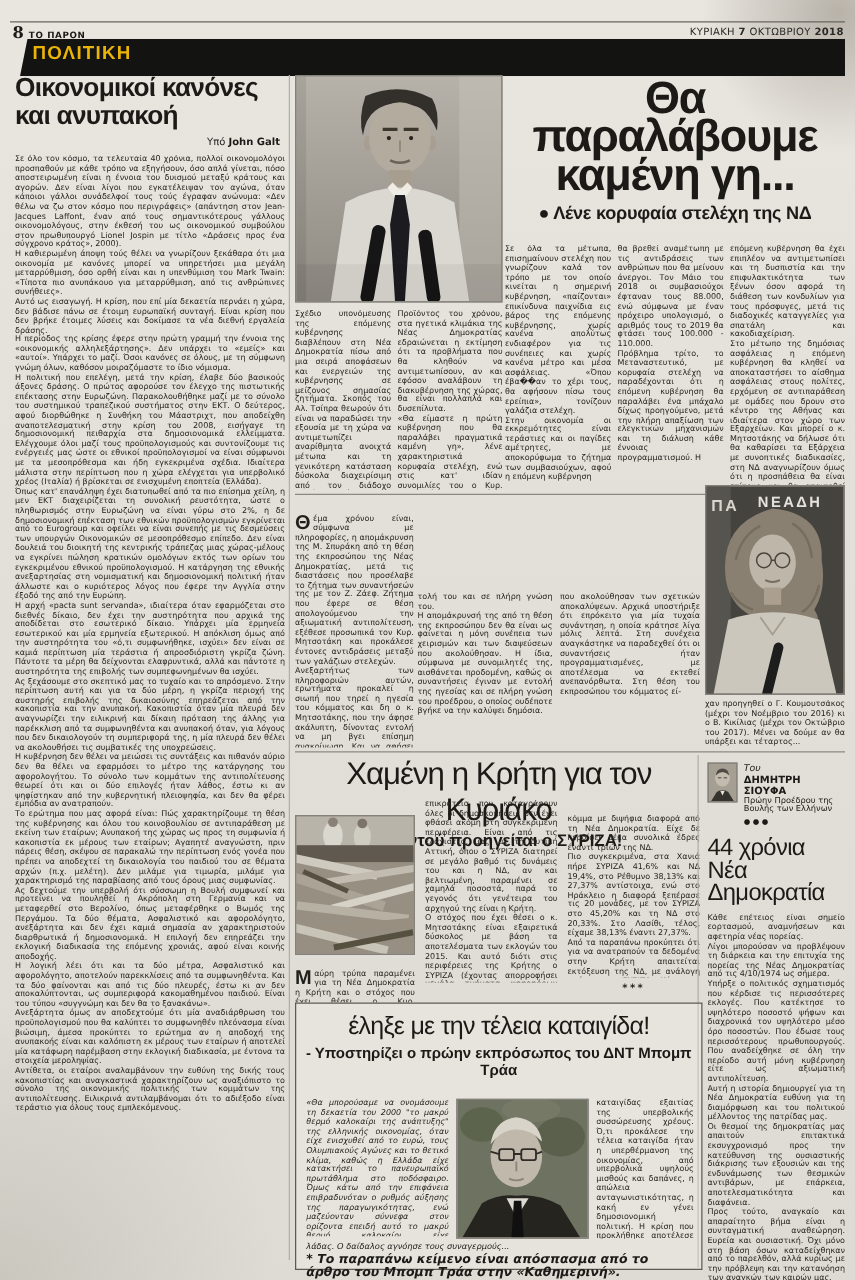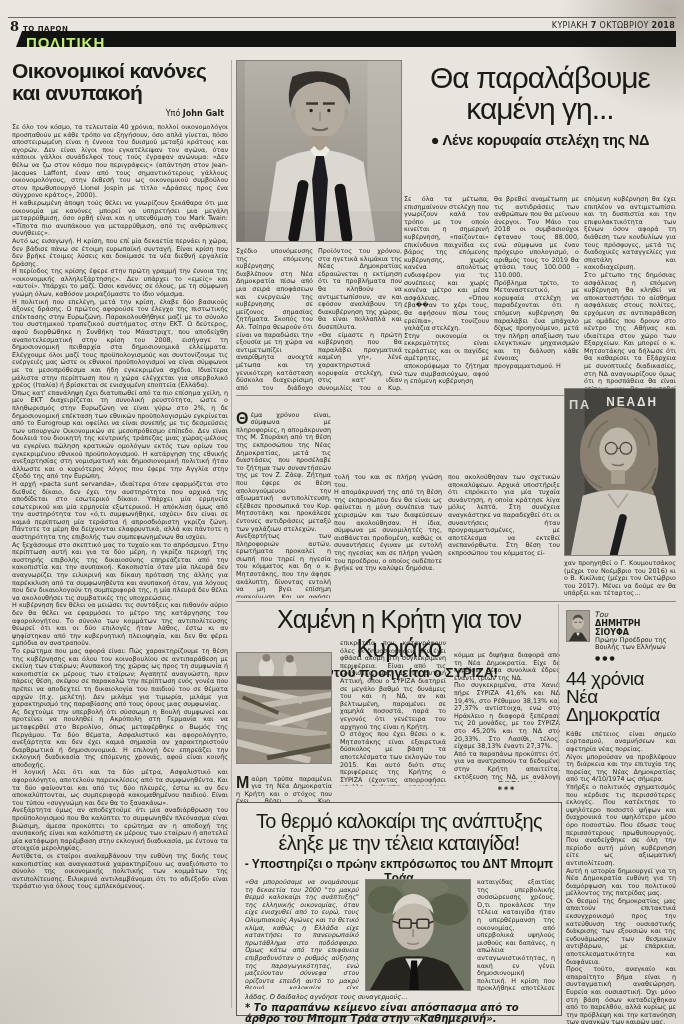--- a/index.html
+++ b/index.html
@@ -12,21 +12,21 @@
     font-family:"DejaVu Sans", sans-serif;color:#1b1a17;
   }
   .abs{position:absolute;}
   
   .topline{left:8px;top:17px;width:668px;height:1px;background:#6a6660;}
   .masthead{left:10px;top:19px;display:flex;align-items:baseline;gap:4px;}
   .pagenum{font-family:"DejaVu Serif",serif;font-size:13px;font-weight:bold;}
   .mastname{font-size:7px;font-weight:bold;letter-spacing:.5px;}
   .dateline{right:9px;top:21px;font-size:8px;letter-spacing:.3px;color:#2a2925;}
   .dateline b{font-weight:800;}
-  .banner{left:16px;top:31px;width:660px;height:16px;background:#131311;color:#bef264;
+  .banner{left:16px;top:31px;width:660px;height:30px;background:#131311;color:#eab308;
     font-family:"Liberation Sans",sans-serif;font-weight:800;font-size:15px;line-height:23px;
     padding-left:10px;letter-spacing:1px;box-sizing:border-box;
     clip-path:polygon(6px 0,100% 0,100% 100%,0 100%);}
   
   .tcol{font-size:6.4px;line-height:7.6px;text-align:justify;overflow:hidden;
     white-space:pre-line;color:#201f1b;}
   .ital{font-style:italic;}
   .dc{float:left;font-size:16px;line-height:13px;font-weight:800;padding-right:2px;
     font-family:"Liberation Sans",sans-serif;}
   .rule-h{background:#8d8981;height:1px;}
@@ -36,21 +36,21 @@
   
   .la{left:12px;top:60px;width:216px;height:948px;}
   .la-title{font-family:"Liberation Sans",sans-serif;font-weight:800;font-size:21px;
     line-height:22px;letter-spacing:-.6px;}
   .la-byline{text-align:right;font-size:8px;margin-top:5px;padding-right:4px;}
   .la-body{margin-top:6px;height:852px;}
   .leftrule{left:231px;top:60px;height:948px;}
   
   .m-photo{left:236px;top:60px;width:166px;height:182px;}
   .m-head{left:404px;top:62px;width:272px;text-align:center;font-family:"Liberation Sans",sans-serif;}
-  .m-h{font-size:30px;line-height:31px;font-weight:400;letter-spacing:-1px;}
+  .m-h{font-size:36px;line-height:31px;font-weight:700;letter-spacing:-1px;}
   .m-kicker{font-size:14.5px;font-weight:700;margin-top:8px;letter-spacing:-.2px;}
   .m-cola{left:404px;top:196px;width:85px;height:196px;}
   .m-colb{left:494px;top:196px;width:85px;height:196px;}
   .m-colc{left:584px;top:196px;width:92px;height:196px;}
   .m-colp1{left:236px;top:248px;width:77px;height:144px;}
   .m-colp2{left:318px;top:248px;width:84px;height:144px;}
   .hr1{left:236px;top:395px;width:440px;}
   
   .s-colL{left:236px;top:404px;width:95px;height:194px;}
   .s-head{left:334px;top:402px;width:228px;text-align:center;font-family:"Liberation Sans",sans-serif;}
@@ -288,21 +288,20 @@
 Υπήρξε ο πολιτικός σχηματισμός που κέρδισε τις περισσότερες εκλογές. Που κατέκτησε το υψηλότερο ποσοστό ψήφων και διαχρονικά τον υψηλότερο μέσο όρο ποσοστών. Που έδωσε τους περισσότερους πρωθυπουργούς. Που αναδείχθηκε σε όλη την περίοδο αυτή μόνη κυβέρνηση είτε ως αξιωματική αντιπολίτευση.
 Αυτή η ιστορία δημιουργεί για τη Νέα Δημοκρατία ευθύνη για τη διαμόρφωση και του πολιτικού μέλλοντος της πατρίδας μας.
 Οι θεσμοί της δημοκρατίας μας απαιτούν επιτακτικά εκσυγχρονισμό προς την κατεύθυνση της ουσιαστικής διάκρισης των εξουσιών και της ενδυνάμωσης των θεσμικών αντιβάρων, με επάρκεια, αποτελεσματικότητα και διαφάνεια.
 Προς τούτο, αναγκαίο και απαραίτητο βήμα είναι η συνταγματική αναθεώρηση. Ευρεία και ουσιαστική. Όχι μόνο στη βάση όσων καταδείχθηκαν από το παρελθόν, αλλά κυρίως με την πρόβλεψη και την κατανόηση των αναγκών των καιρών μας.
 Για τον λόγο αυτό, η Βουλή των Ελλήνων σε αυτή τη Σύνοδο πρέπει να ξεκινήσει άμεσα τη διαδικασία. Αν αυτό δεν γίνει, θα χάσει η πατρίδα μας χρόνια μέχρι να δοθεί μια νέα ευκαιρία.
 Το σύνολο του πολιτικού κόσμου οφείλει να κάνει επιτέλους αυτό το αυτονόητο: σύνεση, λογική, συναίνεση και ευθύνη για το μέλλον της πατρίδας και του έθνους.</div>
   </div>
 
   <div class="abs t-box">
     <div class="t-title">
-      <div>Το θερμό καλοκαίρι της ανάπτυξης</div>
       <div>έληξε με την τέλεια καταιγίδα!</div>
     </div>
     <div class="t-kicker">- Υποστηρίζει ο πρώην εκπρόσωπος του ΔΝΤ Μπομπ Τράα</div>
     <div class="abs tcol ital t-colL">«Θα μπορούσαμε να ονομάσουμε τη δεκαετία του 2000 "το μακρύ θερμό καλοκαίρι της ανάπτυξης" της ελληνικής οικονομίας, όταν είχε ενισχυθεί από το ευρώ, τους Ολυμπιακούς Αγώνες και το θετικό κλίμα, καθώς η Ελλάδα είχε κατακτήσει το πανευρωπαϊκό πρωτάθλημα στο ποδόσφαιρο. Όμως κάτω από την επιφάνεια επιβραδυνόταν ο ρυθμός αύξησης της παραγωγικότητας, ενώ μαζεύονταν σύννεφα στον ορίζοντα επειδή αυτό το μακρύ θερμό καλοκαίρι είχε χρηματοδοτηθεί με έκδοση χρέους. Το καλοκαίρι έληξε με την "τέλεια καταιγίδα" του 2009. Η Ελλάδα βρέθηκε στην παρυ-</div>
     <div class="abs photo-frame t-photo">
       <svg width="100%" height="100%" viewBox="0 0 106 112" preserveAspectRatio="none">
         <rect width="106" height="112" fill="#6e7260"></rect>
         <ellipse cx="20" cy="20" rx="18" ry="14" fill="#596049" opacity="0.8"></ellipse>
         <ellipse cx="84" cy="30" rx="20" ry="16" fill="#525844" opacity="0.7"></ellipse>
         <ellipse cx="60" cy="8" rx="24" ry="10" fill="#7b7f69" opacity="0.6"></ellipse>

